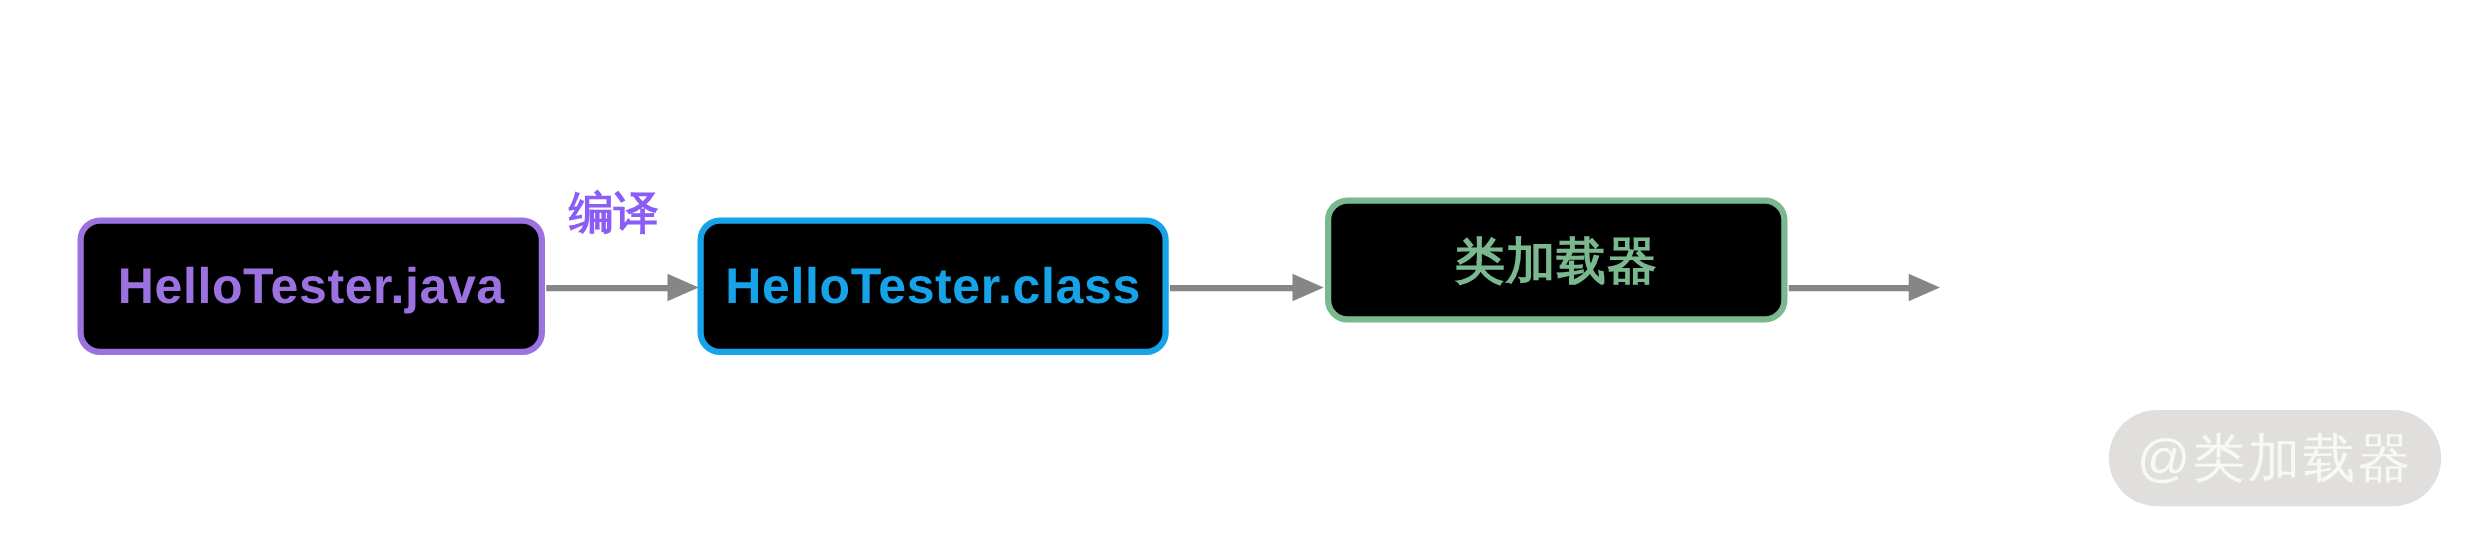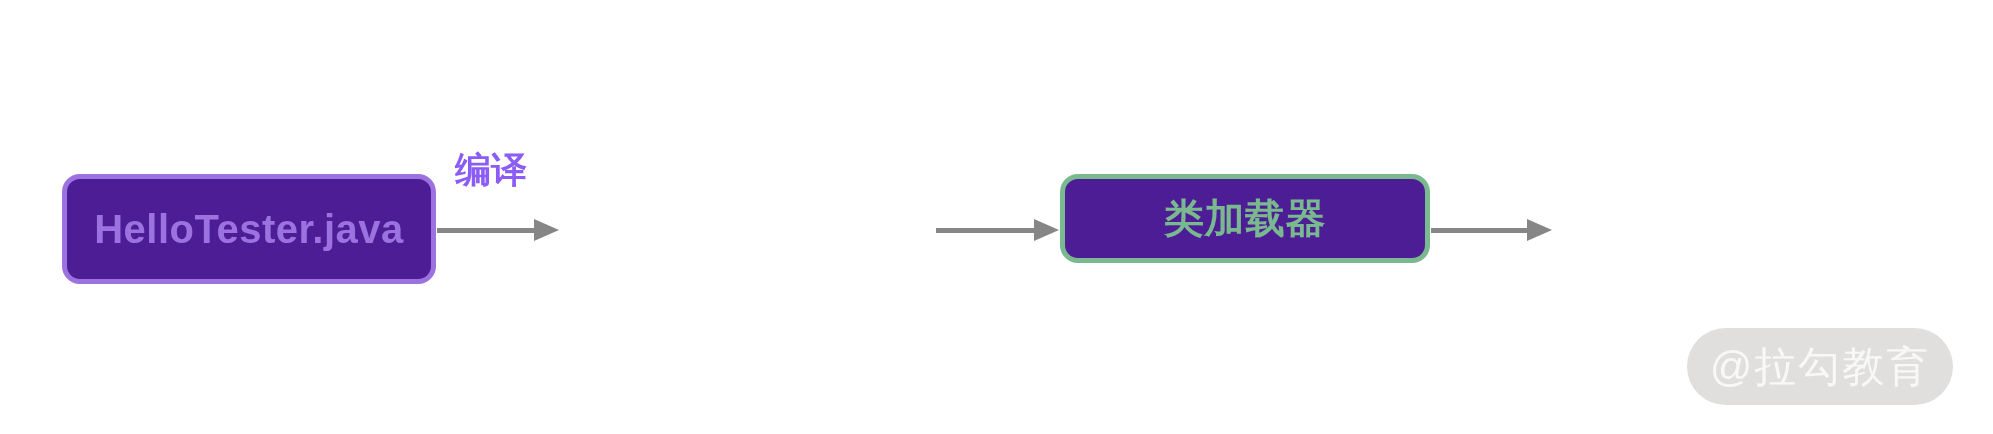--- a/index.html
+++ b/index.html
@@ -13,21 +13,21 @@
     height: 434px;
     background: #ffffff;
     overflow: hidden;
     font-family: "Liberation Sans", "DejaVu Sans", sans-serif;
   }
   .node {
     position: absolute;
     box-sizing: border-box;
     border: 5px solid #999;
     border-radius: 18px;
-    background: #4c1d95;
+    background: #000000;
     display: flex;
     align-items: center;
     justify-content: center;
   }
   .node-label {
     font-size: 40px;
     font-weight: bold;
     white-space: nowrap;
     letter-spacing: 0.5px;
   }
@@ -86,33 +86,36 @@
     <span class="node-label">HelloTester.java</span>
   </div>
 
   <div class="edge-label" style="left: 429px; top: 146px; width: 124px; color: #8b5cf6;">编译</div>
 
   <div class="arrow" style="left:437px; top:219px; width:122px;">
     <div class="arrow-line" style="background-color: rgb(134, 134, 134);"></div>
     <div class="arrow-head" style="border-left-color: rgb(134, 134, 134);"></div>
   </div>
 
+  <div class="node" style="left: 558px; top: 174px; width: 377px; height: 110px; border-color: rgb(23, 163, 232); color: rgb(23, 163, 232);">
+    <span class="node-label">HelloTester.class</span>
+  </div>
 
   <div class="arrow" style="left:936px; top:219px; width:123px;">
     <div class="arrow-line" style="background-color: rgb(134, 134, 134);"></div>
     <div class="arrow-head" style="border-left-color: rgb(134, 134, 134);"></div>
   </div>
 
-  <div class="node" style="left: 1060px; top: 174px; width: 370px; height: 89px; border-color: rgb(122, 184, 143); color: rgb(122, 184, 143);">
+  <div class="node" style="left: 1060px; top: 158px; width: 370px; height: 100px; border-color: rgb(122, 184, 143); color: rgb(122, 184, 143);">
     <span class="node-label">类加载器</span>
   </div>
 
   <div class="arrow" style="left:1431px; top:219px; width:121px;">
     <div class="arrow-line" style="background-color: rgb(134, 134, 134);"></div>
     <div class="arrow-head" style="border-left-color: rgb(134, 134, 134);"></div>
   </div>
 
 
   <div class="watermark" style="background-color: rgb(224, 223, 222); color: rgb(248, 248, 247);">
-    <span>@拉勾教育</span>
+    <span>@类加载器</span>
   </div>
 
 </div>
 
 </body></html>

